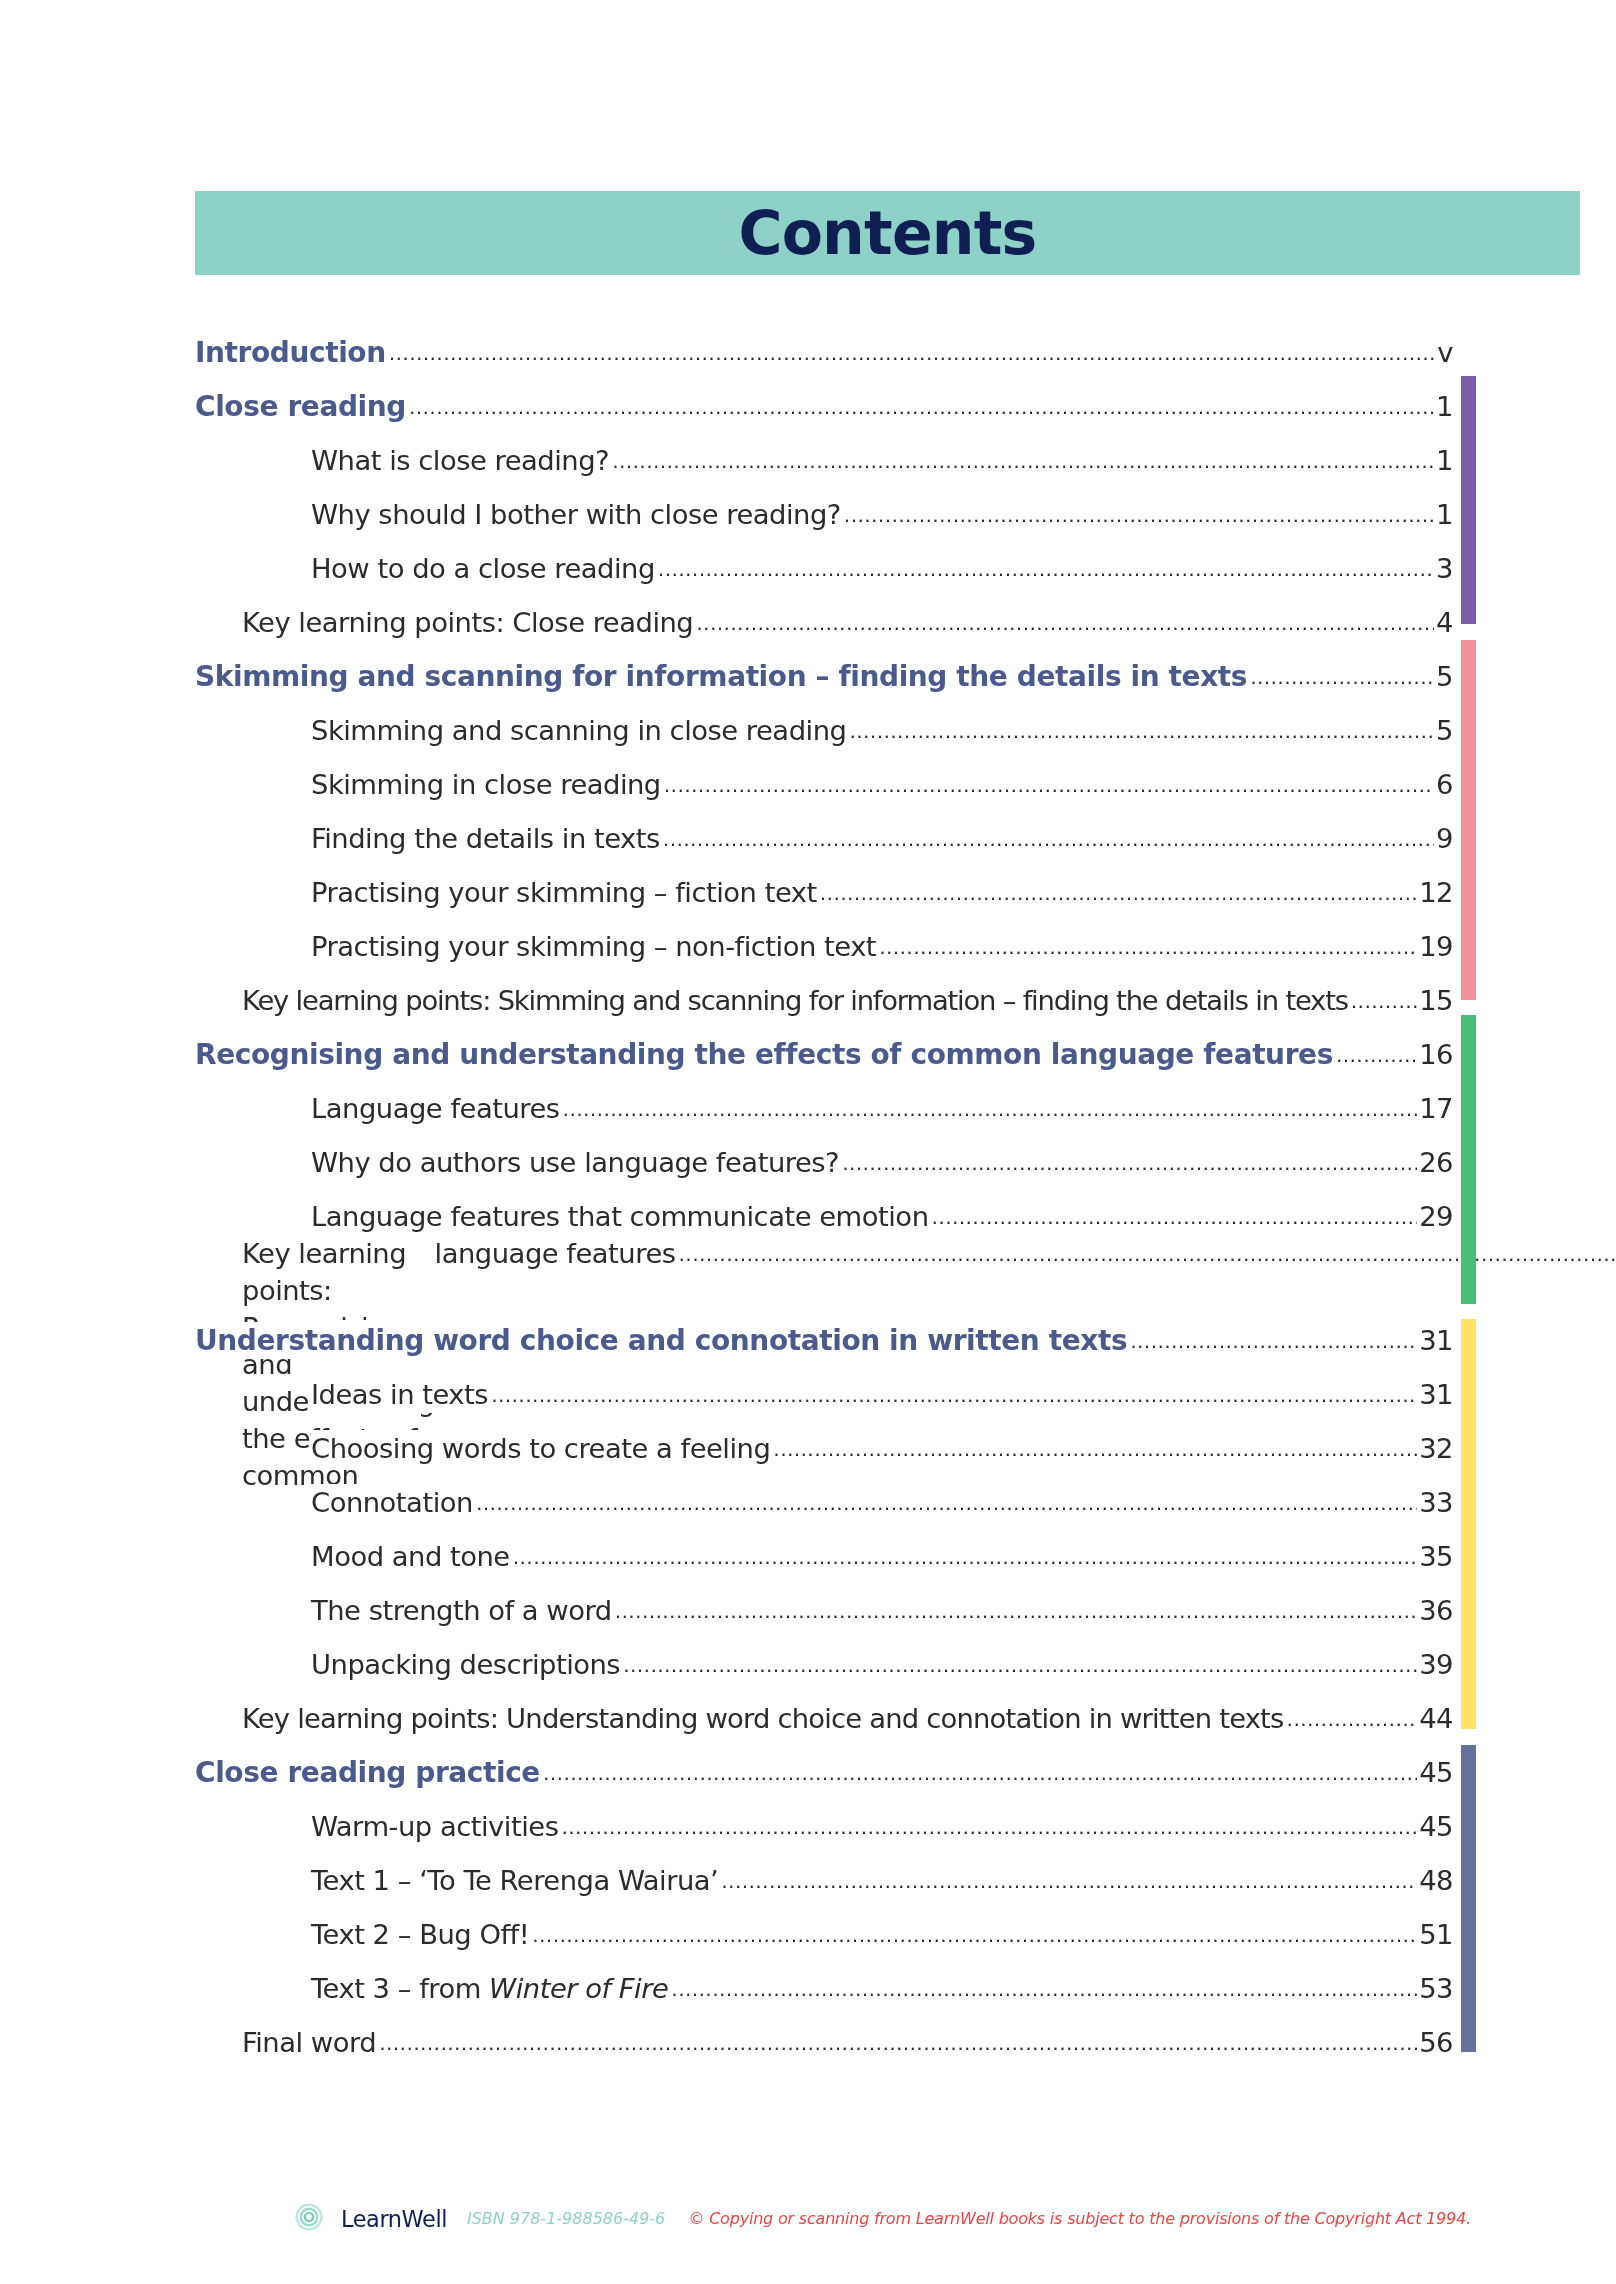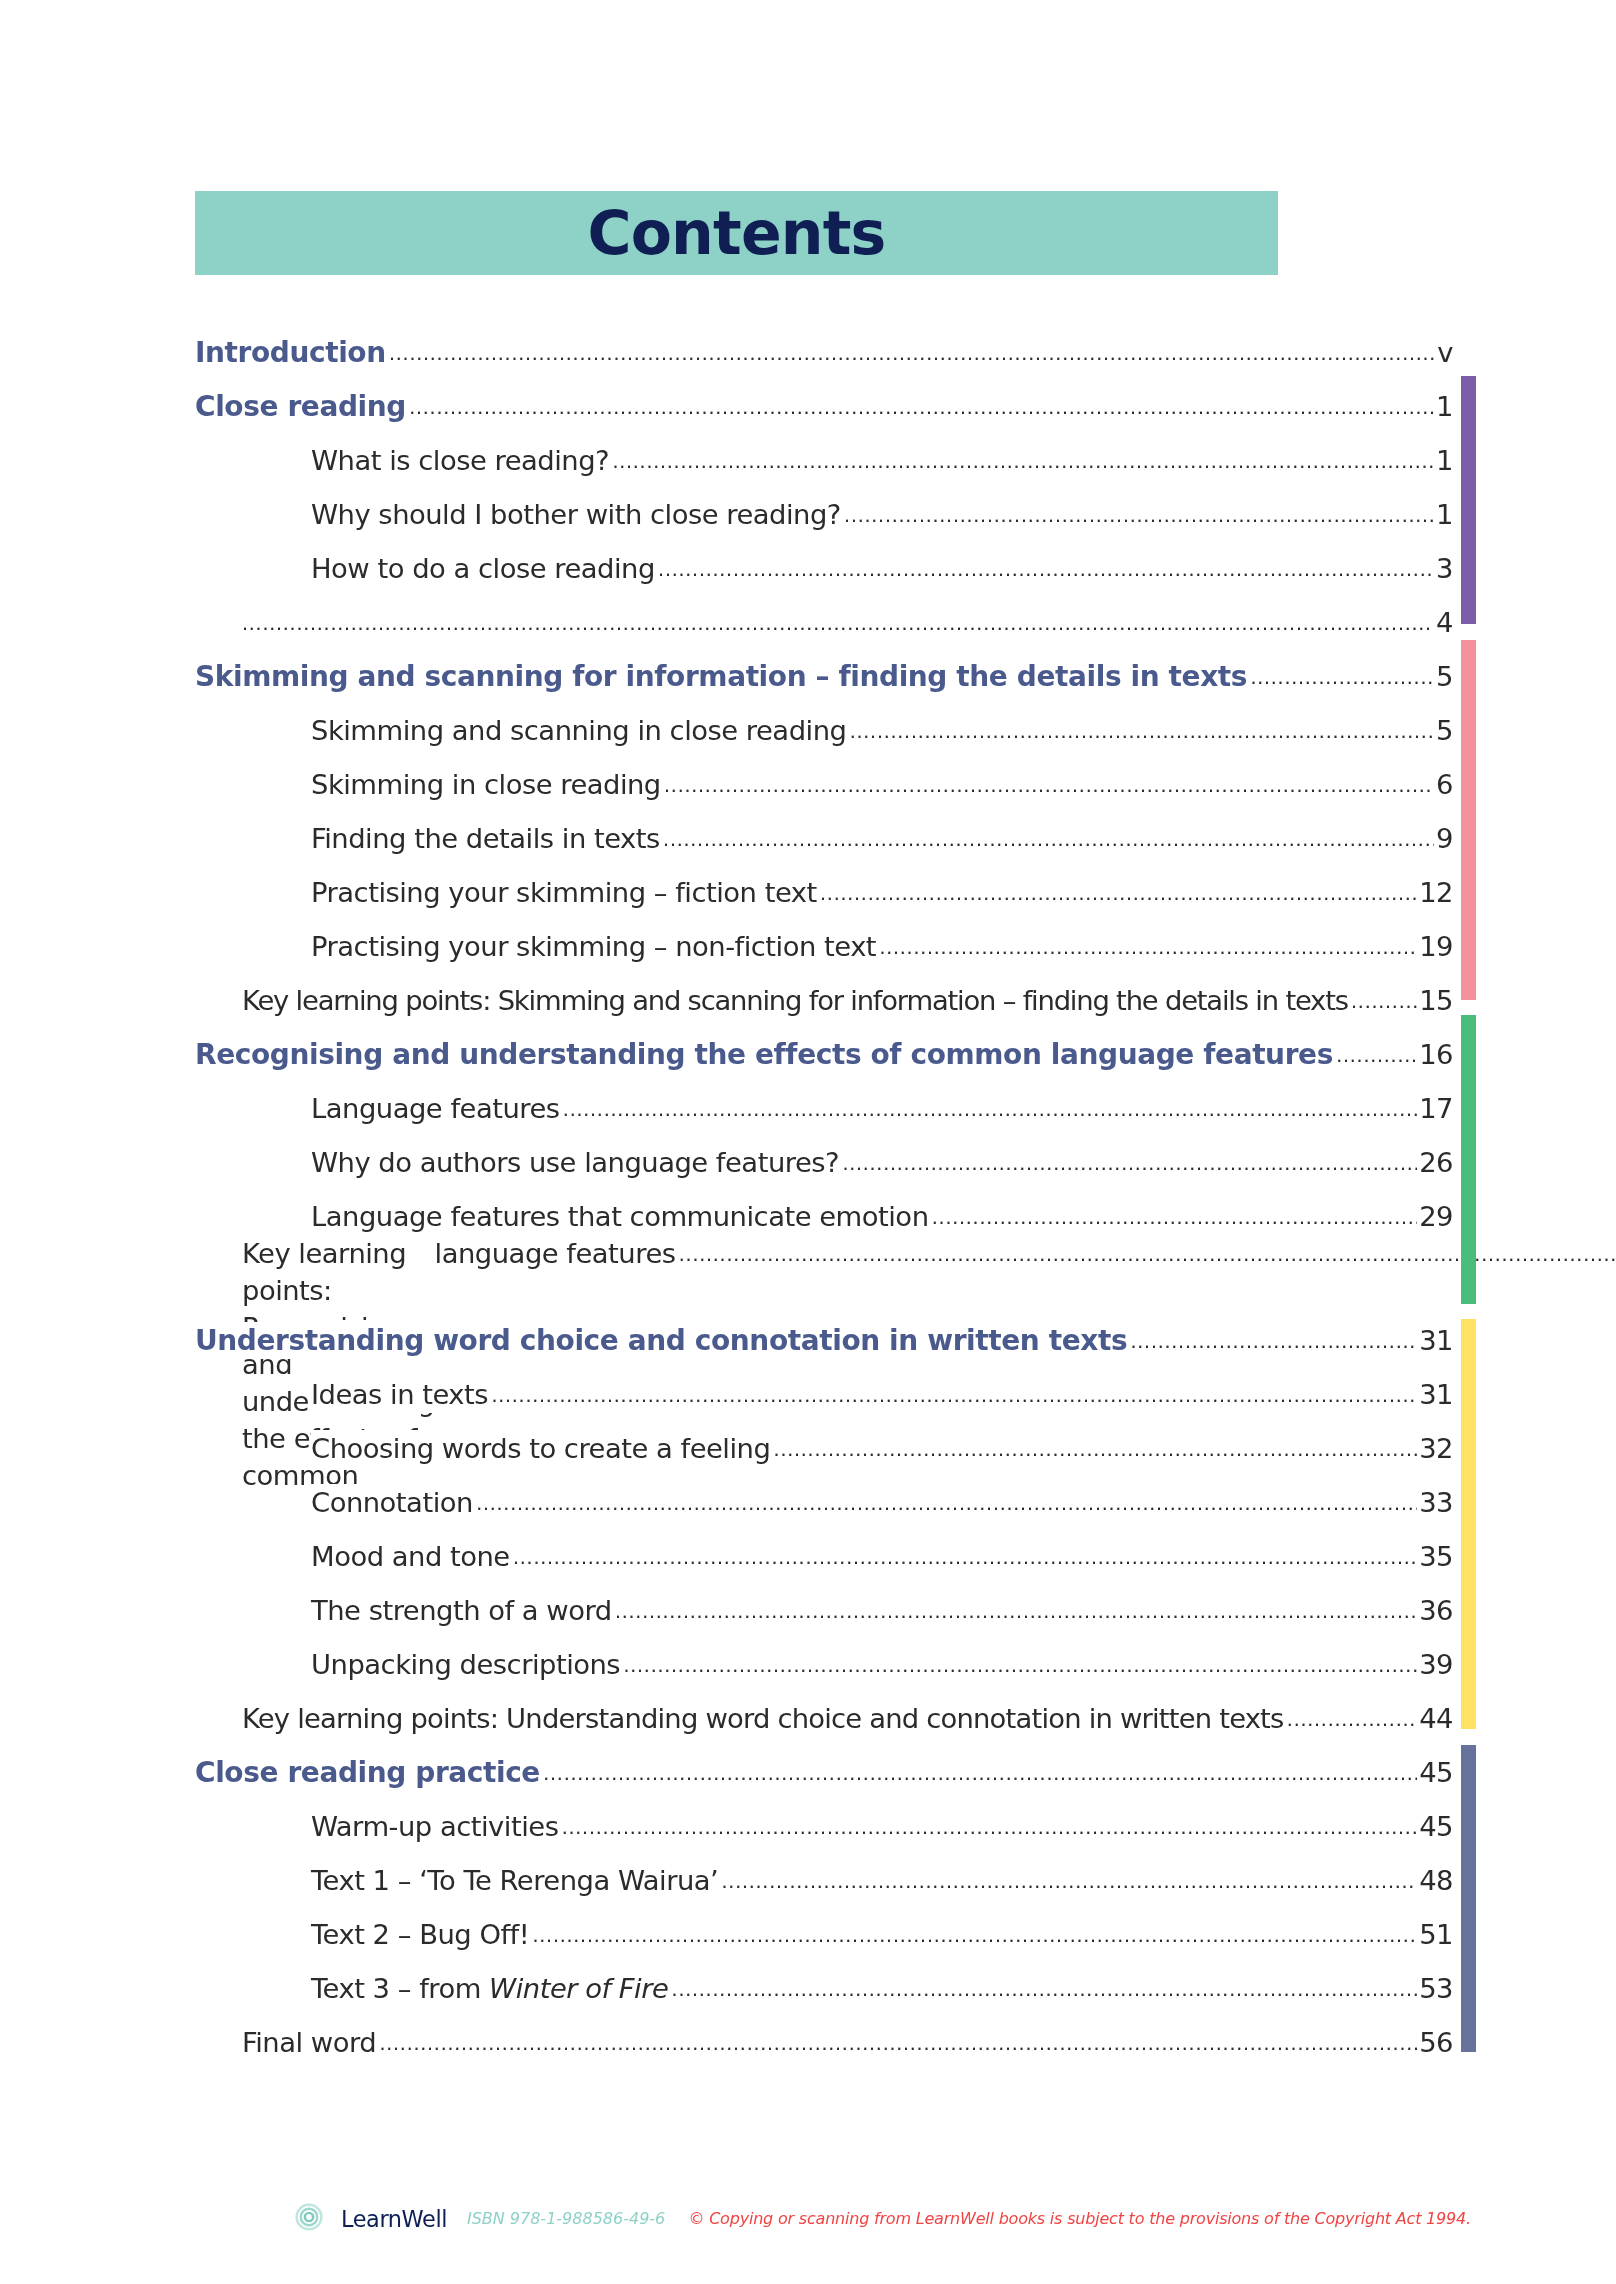--- a/index.html
+++ b/index.html
@@ -1,18 +1,18 @@
 <!DOCTYPE html>
 <html style="font-size:13.3px"><head>
 <meta charset="utf-8">
 <style>
   html, body { margin:0; padding:0; background:#ffffff; }
   body { width:1617px; height:2284px; position:relative; overflow:hidden;
          font-family:"Liberation Sans", "DejaVu Sans", sans-serif; color:#2b2b2b; }
-  .header-band { position:absolute; left:195px; top:191px; width:1083px; height:84px;
+  .header-band { position:absolute; left:195px; top:191px; width:1385px; height:84px;
                  background:#8dd1c7; display:flex; align-items:center; justify-content:center; }
   .header-title { font-family:"DejaVu Sans", sans-serif; font-weight:bold; font-size:60px;
                   color:#0f1f53; letter-spacing:-0.8px; line-height:1; }
   .toc { position:absolute; left:195px; top:317px; width:1258px; }
   .row { position:relative; height:54px; display:flex; align-items:flex-end; font-size:27.4px;
          line-height:37px; }
   .row .label { white-space:nowrap; background:#fff; padding-right:3.3px; position:relative; z-index:1; }
   .row .dots { flex:1; overflow:hidden; white-space:nowrap; color:#2b2b2b; letter-spacing:0.8px;
                font-size:21.6px; line-height:33px; position:relative; top:-1.7px; }
   .row .page { white-space:nowrap; padding-left:1.7px; background:#fff; position:relative; z-index:1; }
@@ -65,20 +65,21 @@
     <span class="page">1</span>
   </div>
 
   <div class="row l3">
     <span class="label">How to do a close reading</span>
     <span class="dots">..................................................................................................................................................................................................................</span>
     <span class="page">3</span>
   </div>
 
   <div class="row l2">
+    <span class="label">Key learning points: Close reading</span>
     <span class="dots">..................................................................................................................................................................................................................</span>
     <span class="page">4</span>
   </div>
 
   <div class="row l1">
     <span class="label">Skimming and scanning for information – finding the details in texts</span>
     <span class="dots">..................................................................................................................................................................................................................</span>
     <span class="page">5</span>
   </div>
 

